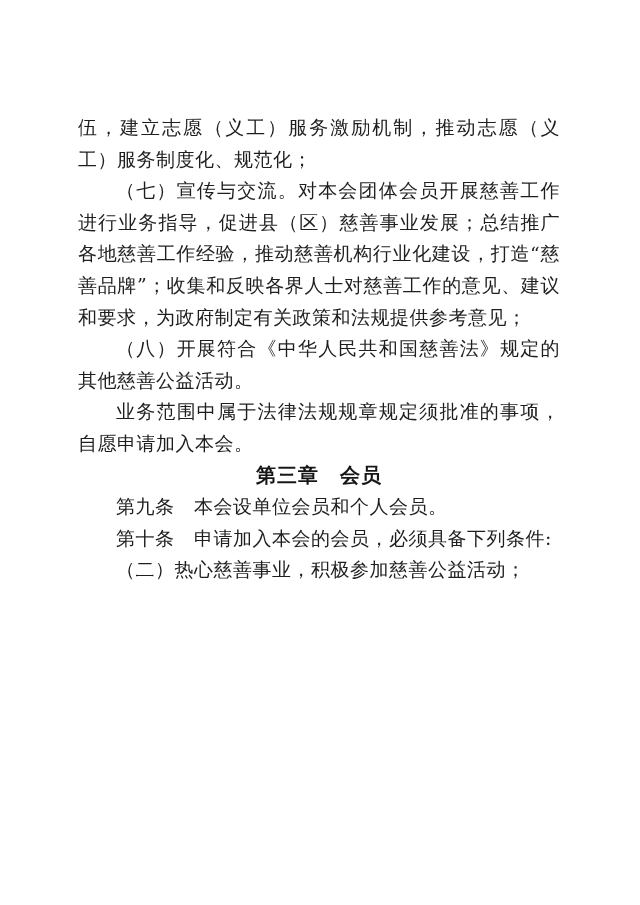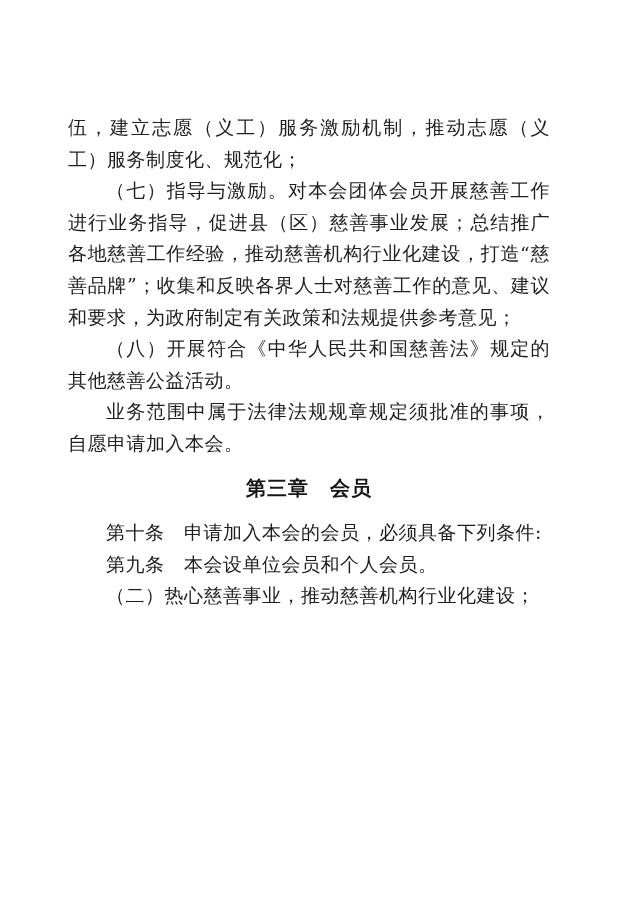--- a/index.html
+++ b/index.html
@@ -9,68 +9,68 @@
   }
   .page {
     position: relative;
     width: 640px;
     height: 905px;
     background: #ffffff;
     overflow: hidden;
   }
   .content {
     position: absolute;
-    left: 68px;
+    left: 78px;
     top: 112px;
     width: 482px;
     font-family: "DejaVu Serif", "Liberation Serif", serif;
     font-size: 19px;
     line-height: 31.6px;
     color: #1e1e20;
     text-align: justify;
     letter-spacing: 0.5px;
   }
   .content p {
     margin: 0;
     padding: 0;
   }
   .content p.indent {
     text-indent: 2em;
   }
   .chapter-heading {
-    margin: 13px;
+    margin: 0;
     padding: 0;
     text-align: center;
     font-family: "DejaVu Sans", "Liberation Sans", sans-serif;
     font-weight: 700;
     font-size: 20px;
     line-height: 31.6px;
     color: #161618;
     letter-spacing: 1px;
   }
 </style>
 </head>
 <body>
 
 <div class="page">
   <div class="content">
 
     <p>伍，建立志愿（义工）服务激励机制，推动志愿（义工）服务制度化、规范化；</p>
 
 
-    <p class="indent">（七）指导与激励。对本会团体会员开展慈善工作进行业务指导，促进县（区）慈善事业发展；总结推广各地慈善工作经验，推动慈善机构行业化建设，打造“慈善品牌”；收集和反映各界人士对慈善工作的意见、建议和要求，为政府制定有关政策和法规提供参考意见；</p>
+    <p class="indent">（七）宣传与交流。对本会团体会员开展慈善工作进行业务指导，促进县（区）慈善事业发展；总结推广各地慈善工作经验，推动慈善机构行业化建设，打造“慈善品牌”；收集和反映各界人士对慈善工作的意见、建议和要求，为政府制定有关政策和法规提供参考意见；</p>
 
     <p class="indent">（八）开展符合《中华人民共和国慈善法》规定的其他慈善公益活动。</p>
 
     <p class="indent">业务范围中属于法律法规规章规定须批准的事项，自愿申请加入本会。</p>
 
     <h2 class="chapter-heading">第三章　会员</h2>
 
+    <p class="indent">第九条　本会设单位会员和个人会员。</p>
+
     <p class="indent">第十条　申请加入本会的会员，必须具备下列条件:</p>
 
-    <p class="indent">第九条　本会设单位会员和个人会员。</p>
 
-
-    <p class="indent">（二）热心慈善事业，推动慈善机构行业化建设；</p>
+    <p class="indent">（二）热心慈善事业，积极参加慈善公益活动；</p>
 
 
   </div>
 </div>
 
 </body></html>

